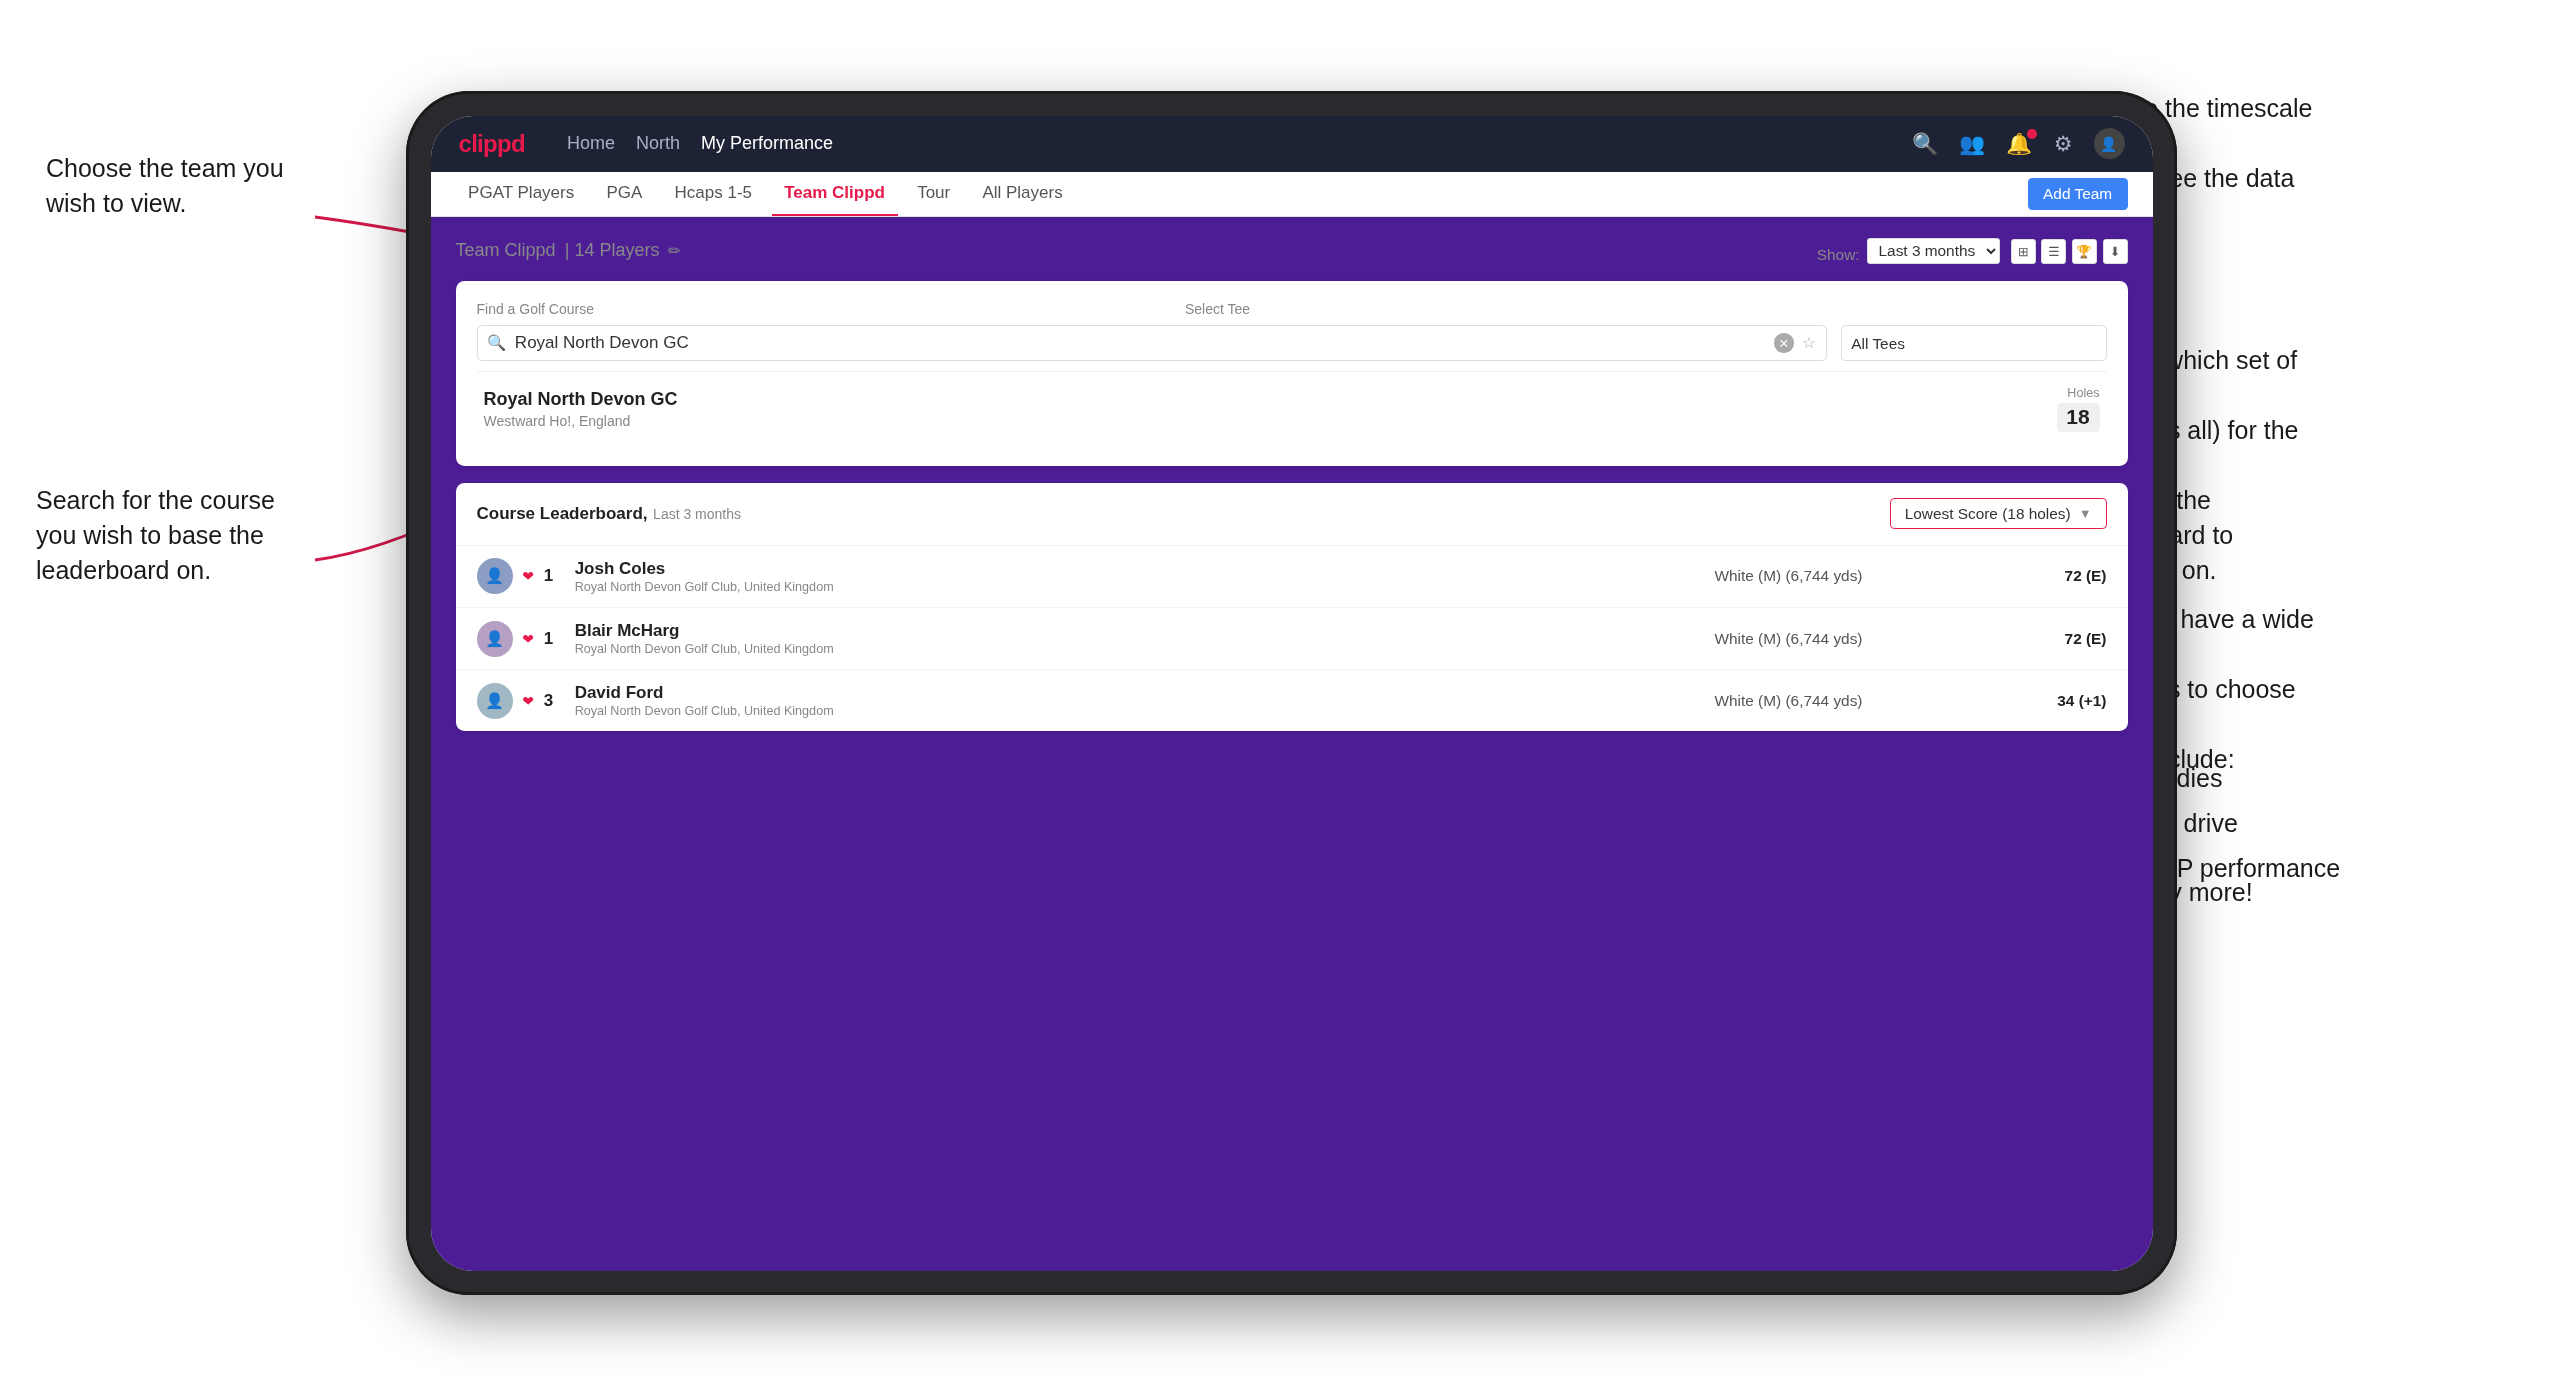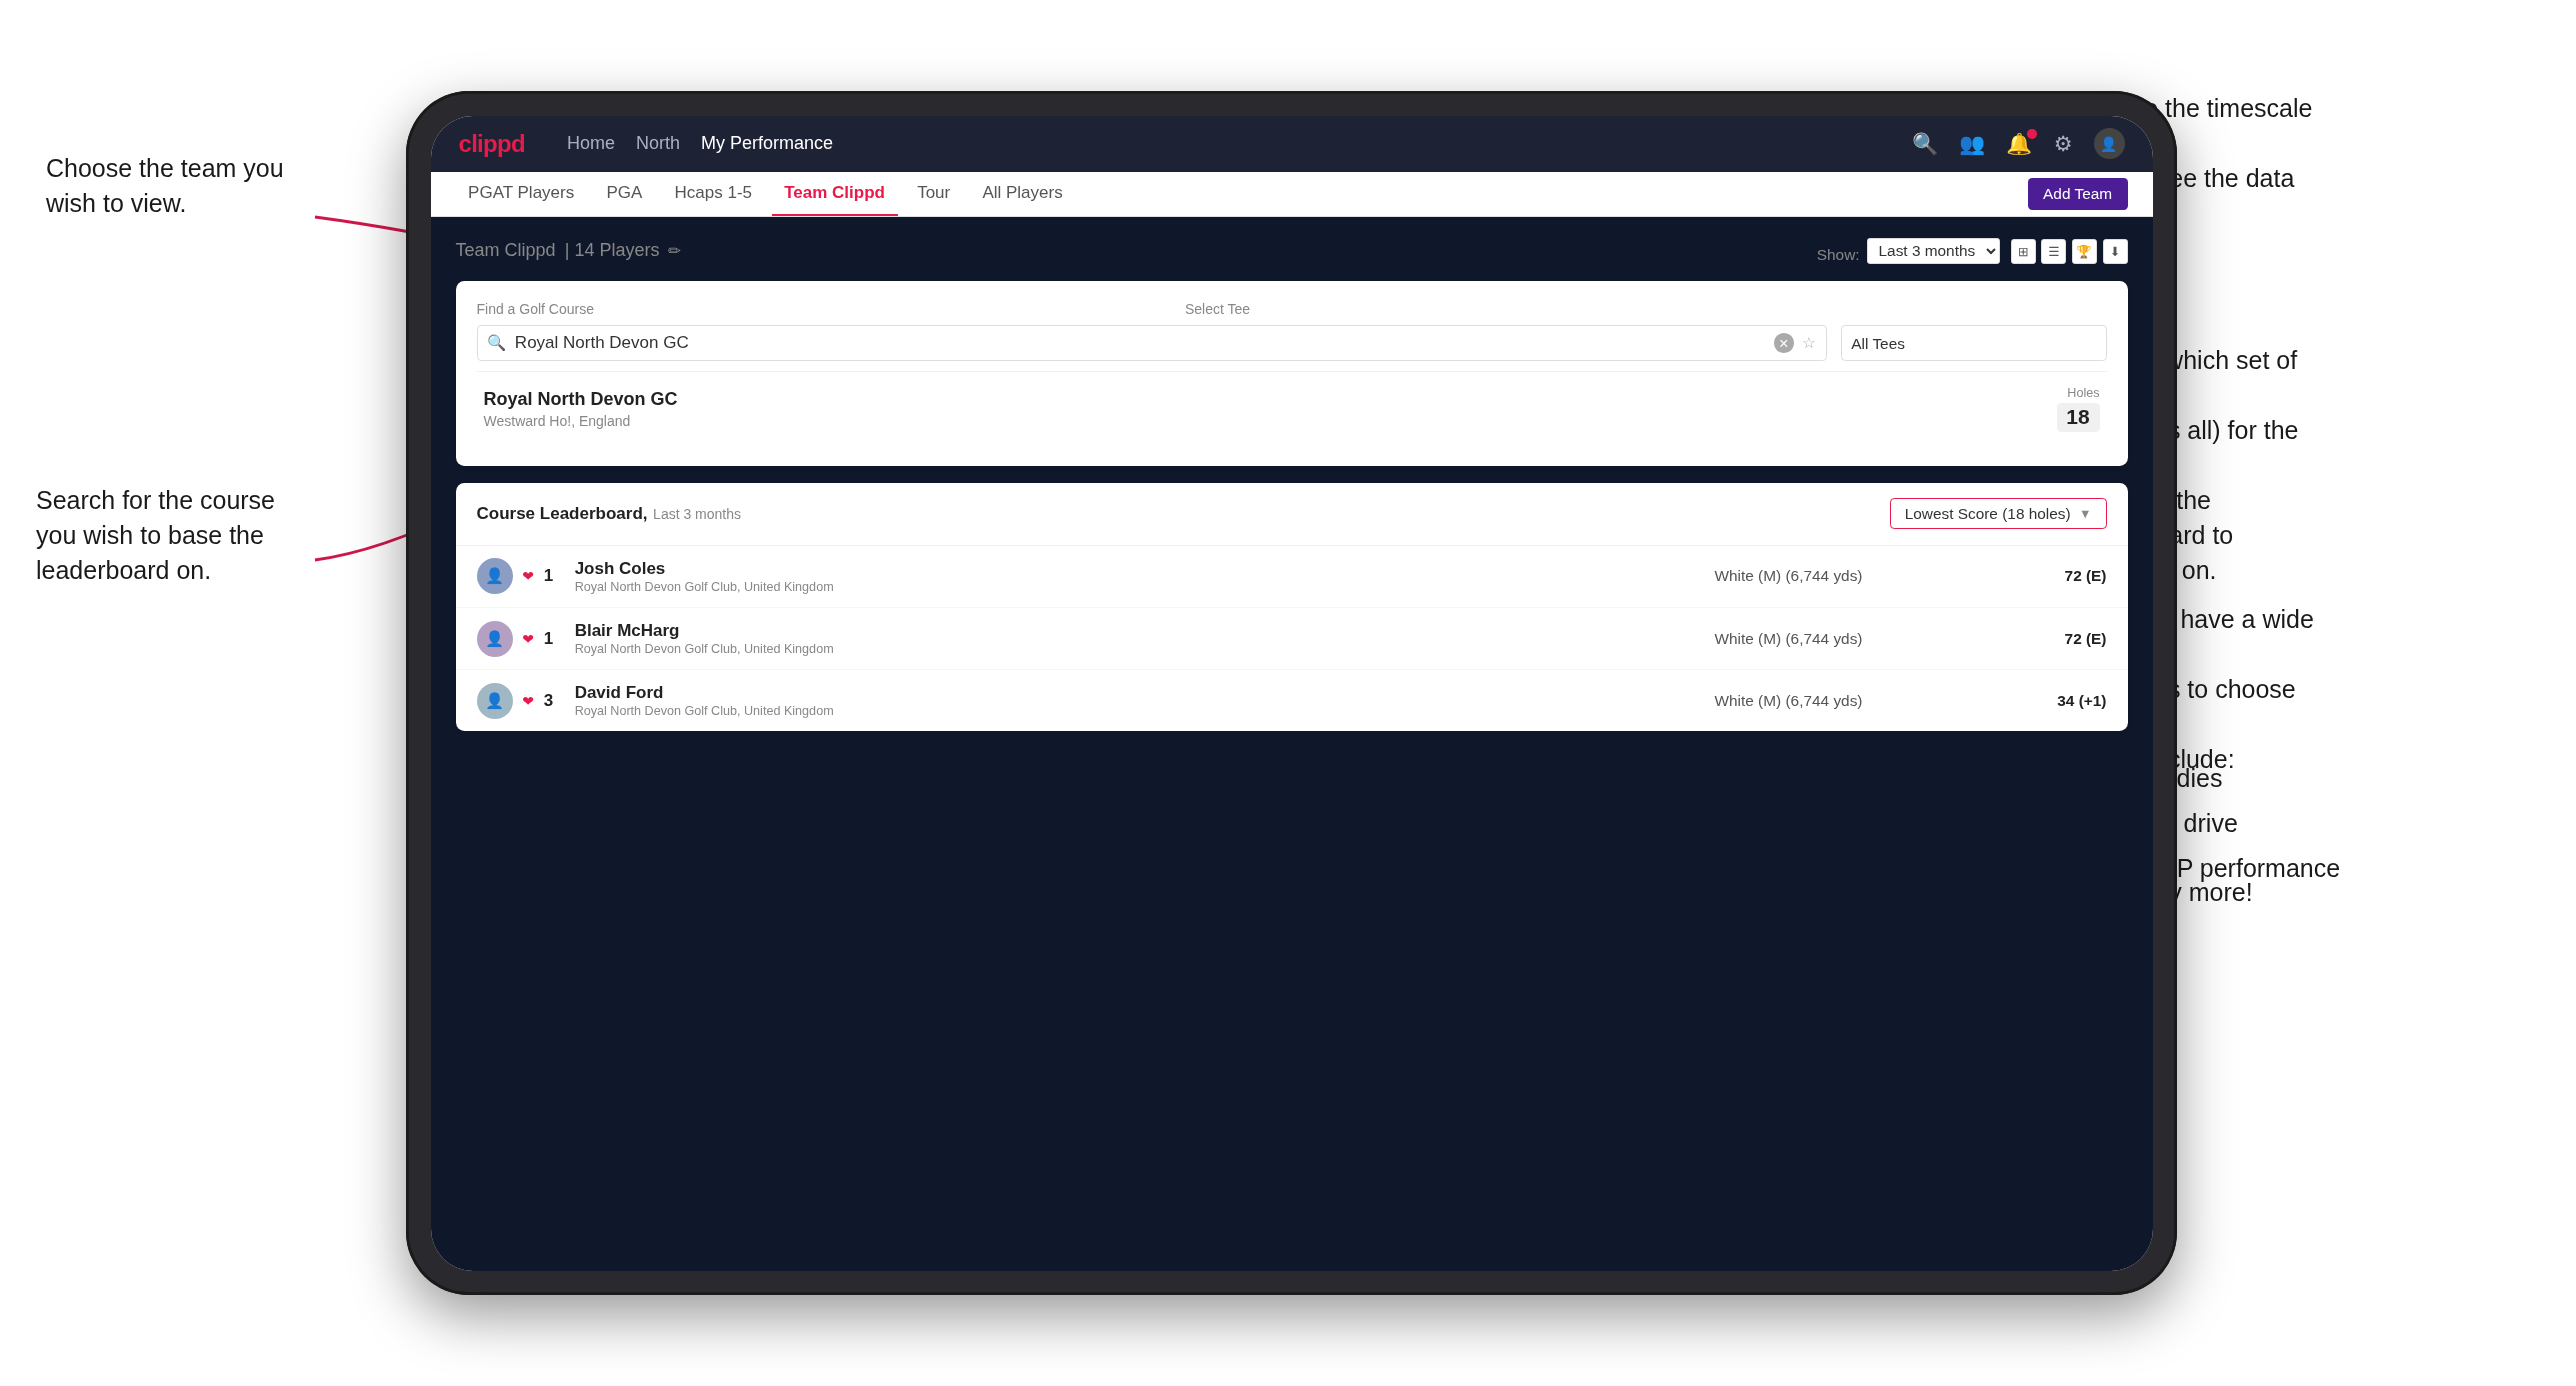--- a/index.html
+++ b/index.html
@@ -130,31 +130,31 @@
     }
 
     .tab-item.active {
       color: #e8194b;
       border-bottom: 2.1px solid #e8194b;
       font-weight: 600;
     }
 
     .add-team-btn {
       margin-left: auto;
-      background: #4c1d95;
+      background: #3b82f6;
       color: #fff;
       font-size: 15.4px;
       padding: 7px 15.4px;
       border-radius: 4.2px;
       cursor: pointer;
     }
 
     
     .main-content {
-      background: #0f172a;
+      background: #4c1d95;
       padding: 21px 25px;
       height: calc(1155px - 101px);
     }
 
     
     .team-header {
       display: flex;
       align-items: center;
       margin-bottom: 17px;
     }

